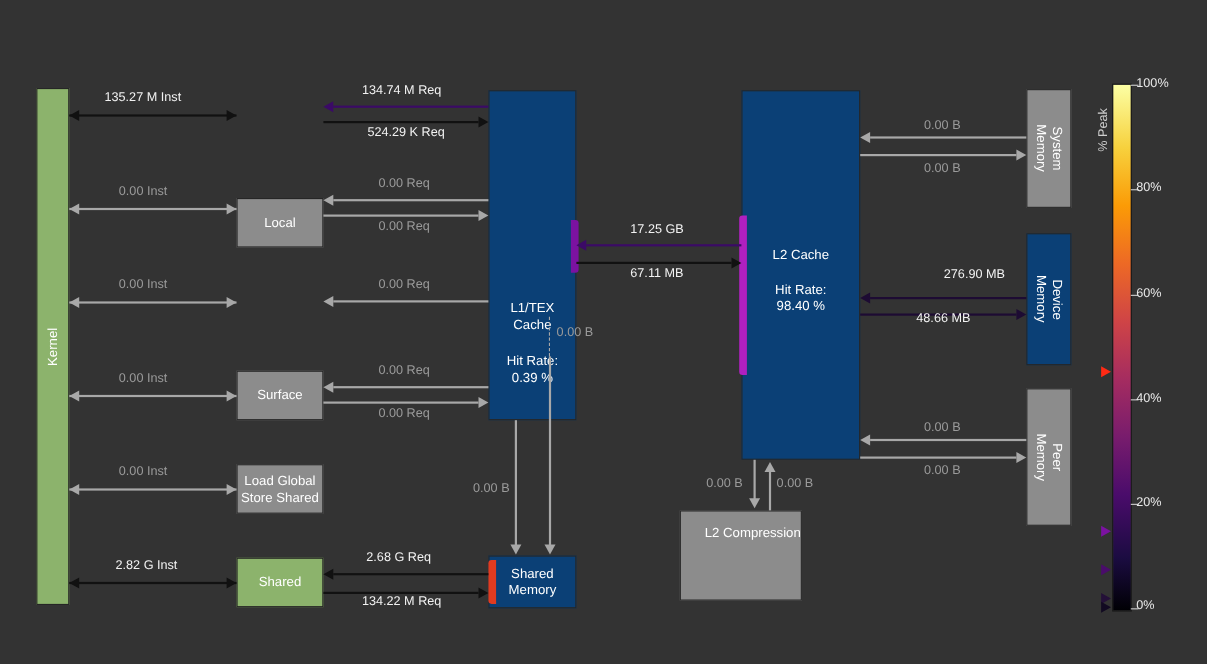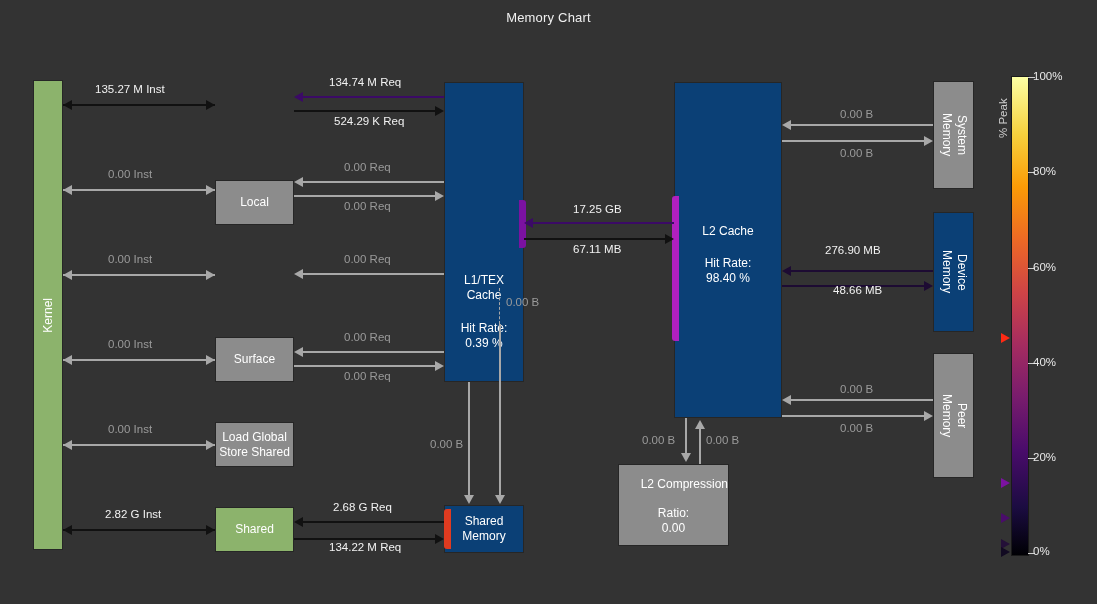--- a/index.html
+++ b/index.html
@@ -87,21 +87,20 @@
   .ctick{position:absolute;left:1028px;width:7px;height:1px;background:#cfcfcf;}
   .clab{position:absolute;left:1033px;font-size:11.5px;color:#e8e8e8;}
   .cmark{position:absolute;width:0;height:0;
     border-top:5px solid transparent;border-bottom:5px solid transparent;border-left:9px solid #ff0000;}
 </style>
 </head>
 <body>
 
 <div id="stage">
 
-  <div class="title">Memory Chart</div>
 
   <div class="node green vert" style="left:33px;top:80px;width:30px;height:470px;">
     <span class="lbl">Kernel</span>
   </div>
 
 
   <div class="node grey" style="left:215px;top:180px;width:79px;height:45px;">
     <span class="lbl">Local</span>
   </div>
 
@@ -148,24 +147,20 @@
     </div>
   </div>
 
   <div class="perfbar" style="left:672px;top:196px;width:7px;height:145px;background:#b020c0;border-radius:3px 0 0 3px;"></div>
 
   <div class="perfbar" style="left:519px;top:200px;width:7px;height:48px;background:#7b12a1;border-radius:0 3px 3px 0;"></div>
 
   <div class="node grey" style="left:618px;top:464px;width:111px;height:82px;display:block;">
     <div style="position:absolute;left:0;right:0;top:12px;text-align:right;">
       <span class="lbl">L2 Compression</span>
-    </div>
-    <div style="position:absolute;left:0;right:0;top:41px;text-align:center;line-height:15px;">
-      <span>Ratio:</span><br>
-      <span>0.00</span>
     </div>
   </div>
 
   <div class="node grey vert-cw" style="left:933px;top:81px;width:41px;height:108px;">
     <span class="lbl">System
 Memory</span>
   </div>
   <div class="node blue vert-cw" style="left:933px;top:212px;width:41px;height:120px;">
     <span class="lbl">Device
 Memory</span>
@@ -260,21 +255,21 @@
 
   <div class="ln h" style="left:791px;top:124px;width:142px;"></div>
   <div class="ah l" style="left:782px;top:120px;"></div>
   <div class="elab" style="left:840px;top:108px;">0.00 B</div>
   <div class="ln h" style="left:782px;top:140px;width:142px;"></div>
   <div class="ah r" style="left:924px;top:136px;"></div>
   <div class="elab" style="left:840px;top:147px;">0.00 B</div>
 
   <div class="ln h magenta" style="left:791px;top:270px;width:142px;"></div>
   <div class="ah magenta l" style="left:782px;top:266px;"></div>
-  <div class="elab on" style="left:825px;top:244px;text-align:right;">276.90 MB</div>
+  <div class="elab on" style="left:858px;top:244px;text-align:right;">276.90 MB</div>
   <div class="ln h magenta" style="left:782px;top:285px;width:142px;"></div>
   <div class="ah magenta r" style="left:924px;top:281px;"></div>
   <div class="elab on" style="left:833px;top:284px;">48.66 MB</div>
 
   <div class="ln h" style="left:791px;top:399px;width:142px;"></div>
   <div class="ah l" style="left:782px;top:395px;"></div>
   <div class="elab" style="left:840px;top:383px;">0.00 B</div>
   <div class="ln h" style="left:782px;top:415px;width:142px;"></div>
   <div class="ah r" style="left:924px;top:411px;"></div>
   <div class="elab" style="left:840px;top:422px;">0.00 B</div>

